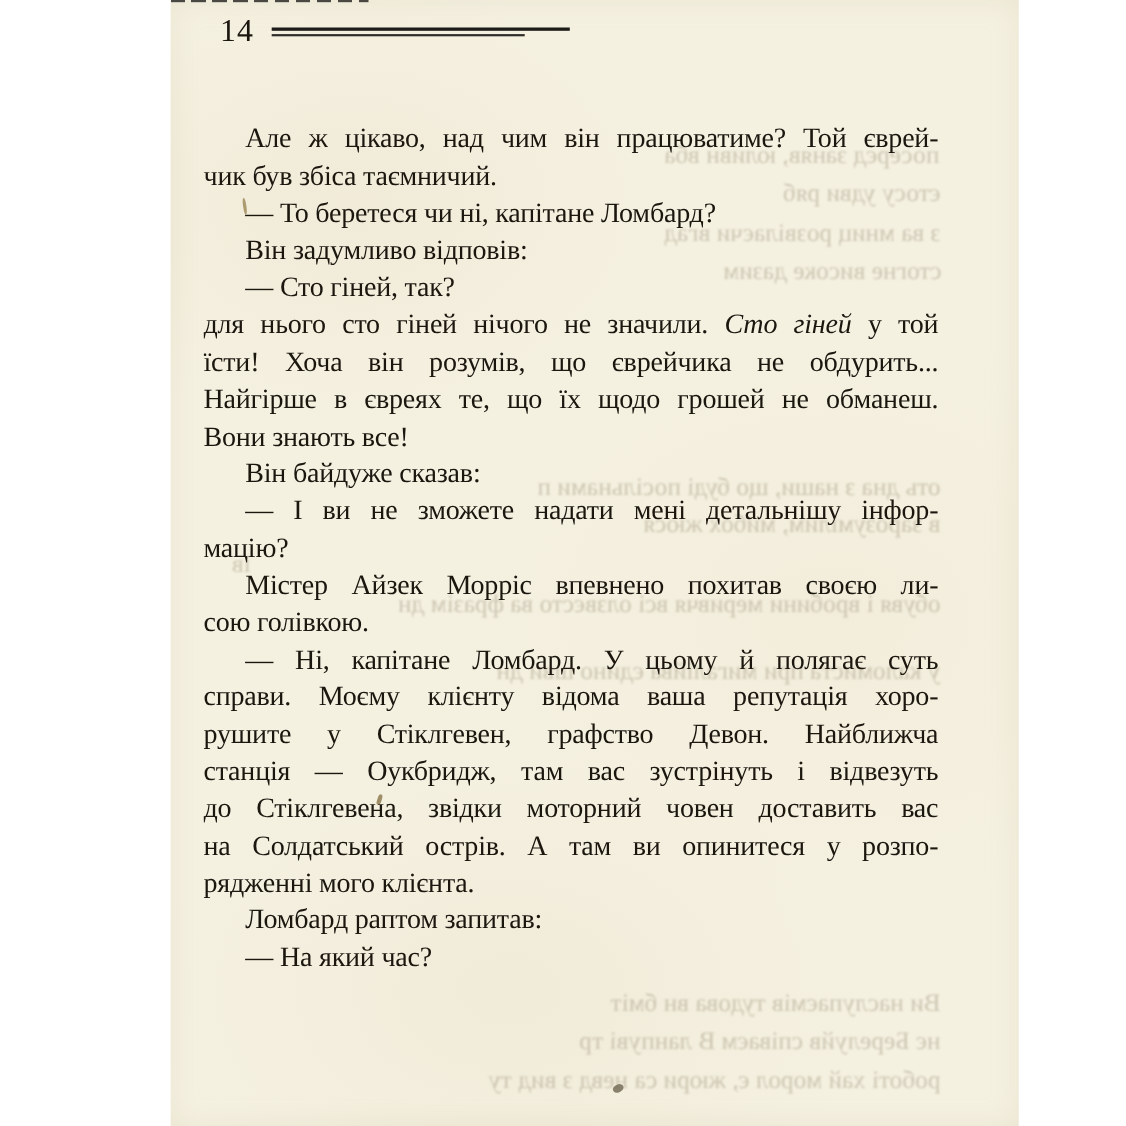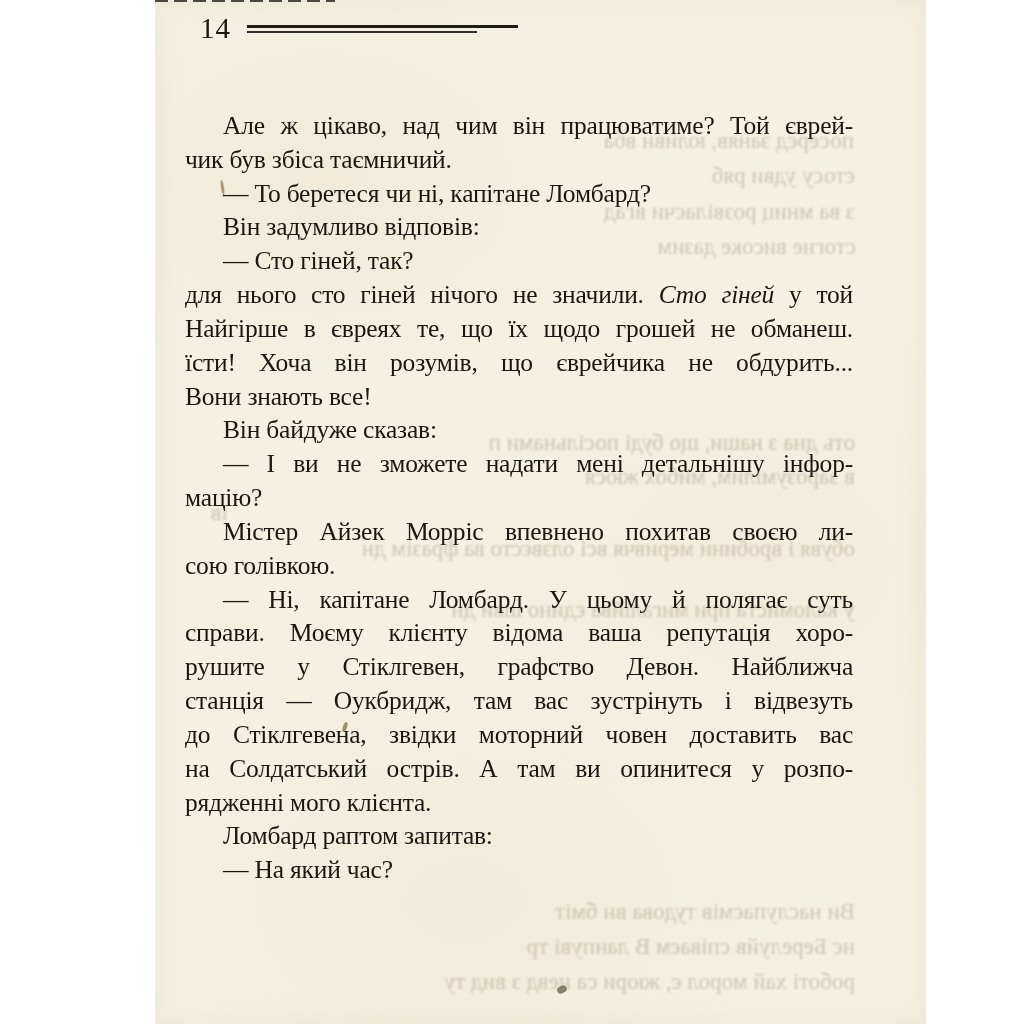--- a/index.html
+++ b/index.html
@@ -118,22 +118,22 @@
         <div class="speck" style="top: 986px; left: 402px; width: 10px; height: 7px; background: rgb(111, 101, 80); transform: rotate(-25deg); opacity: 0.8;"></div>
       </div>
 
     <div class="text-block">
         <div class="line indent just"><span>Але ж цікаво, над чим він працюватиме? Той єврей-</span></div>
         <div class="line"><span>чик був збіса таємничий.</span></div>
         <div class="line indent"><span>— То беретеся чи ні, капітане Ломбард?</span></div>
         <div class="line indent"><span>Він задумливо відповів:</span></div>
         <div class="line indent"><span>— Сто гіней, так?</span></div>
         <div class="line just"><span>для нього сто гіней нічого не значили. </span><span class="ital">Сто гіней</span><span> у той</span></div>
+        <div class="line just"><span>їсти! Хоча він розумів, що єврейчика не обдурить...</span></div>
         <div class="line just"><span>Найгірше в євреях те, що їх щодо грошей не обманеш.</span></div>
-        <div class="line just"><span>їсти! Хоча він розумів, що єврейчика не обдурить...</span></div>
         <div class="line"><span>Вони знають все!</span></div>
         <div class="line indent"><span>Він байдуже сказав:</span></div>
         <div class="line indent just"><span>— І ви не зможете надати мені детальнішу інфор-</span></div>
         <div class="line"><span>мацію?</span></div>
         <div class="line indent just"><span>Містер Айзек Морріс впевнено похитав своєю ли-</span></div>
         <div class="line"><span>сою голівкою.</span></div>
         <div class="line indent just"><span>— Ні, капітане Ломбард. У цьому й полягає суть</span></div>
         <div class="line just"><span>справи. Моєму клієнту відома ваша репутація хоро-</span></div>
         <div class="line just"><span>рушите у Стіклгевен, графство Девон. Найближча</span></div>
         <div class="line just"><span>станція — Оукбридж, там вас зустрінуть і відвезуть</span></div>

